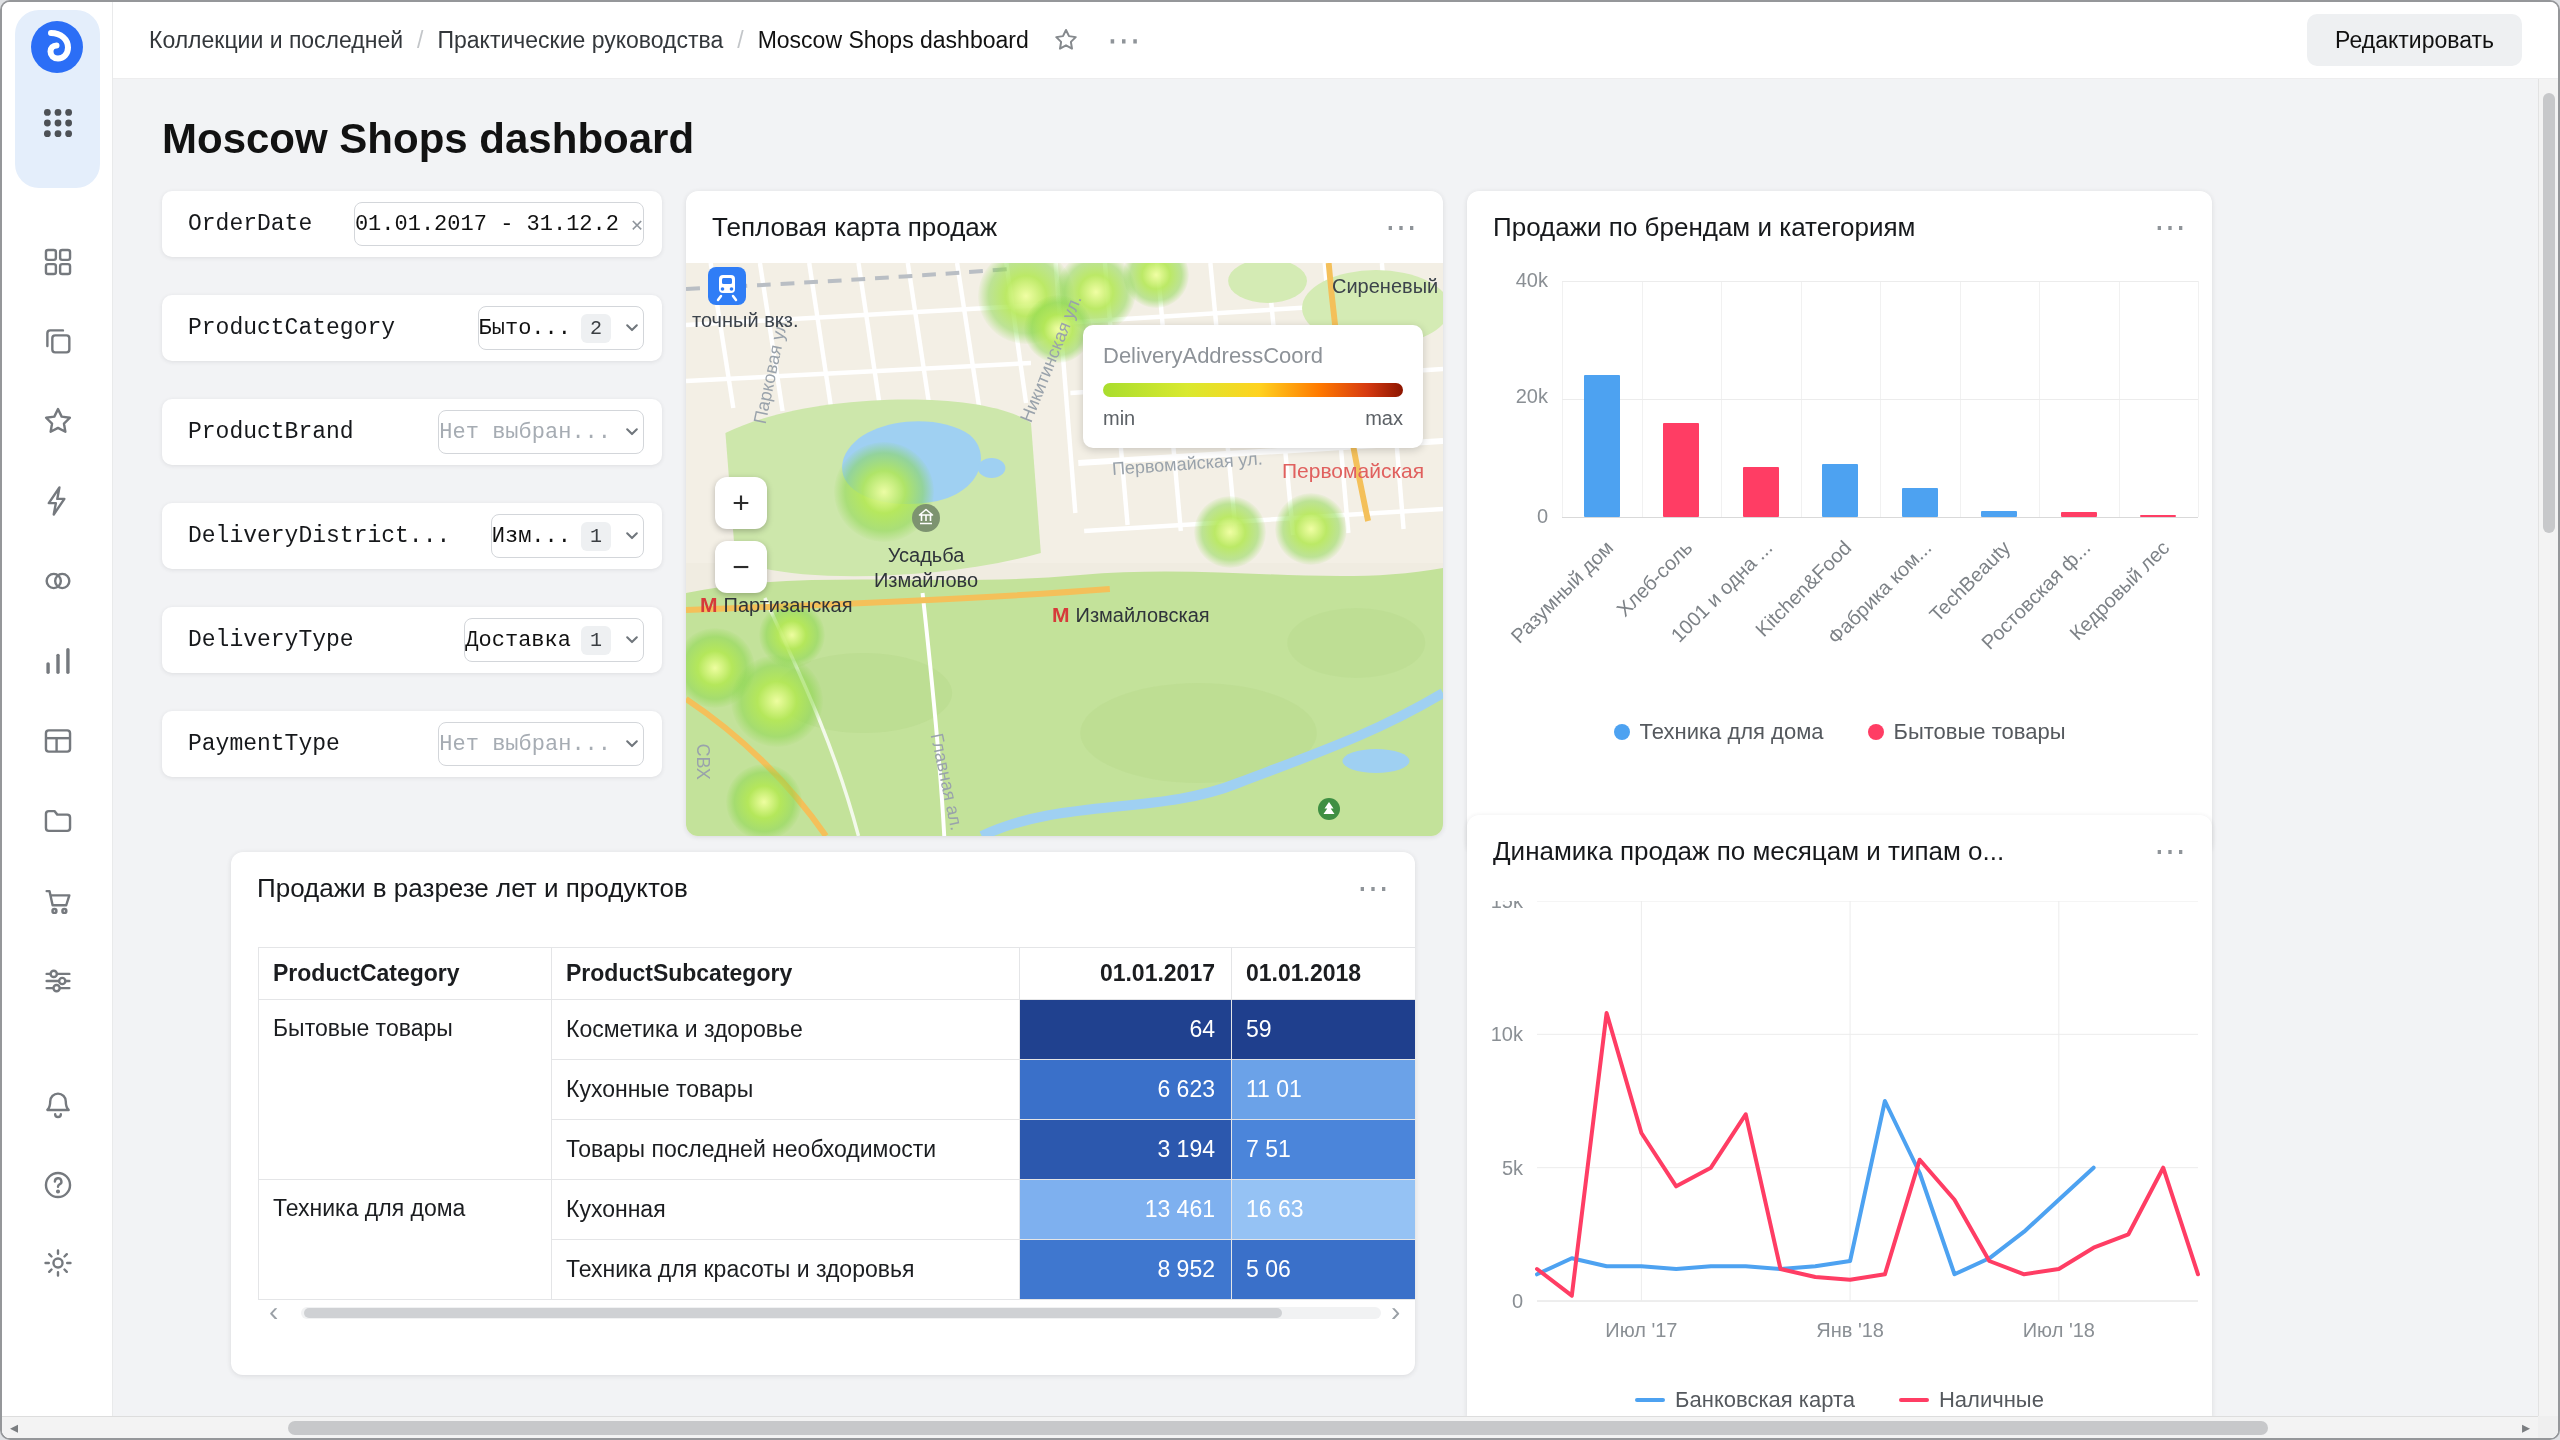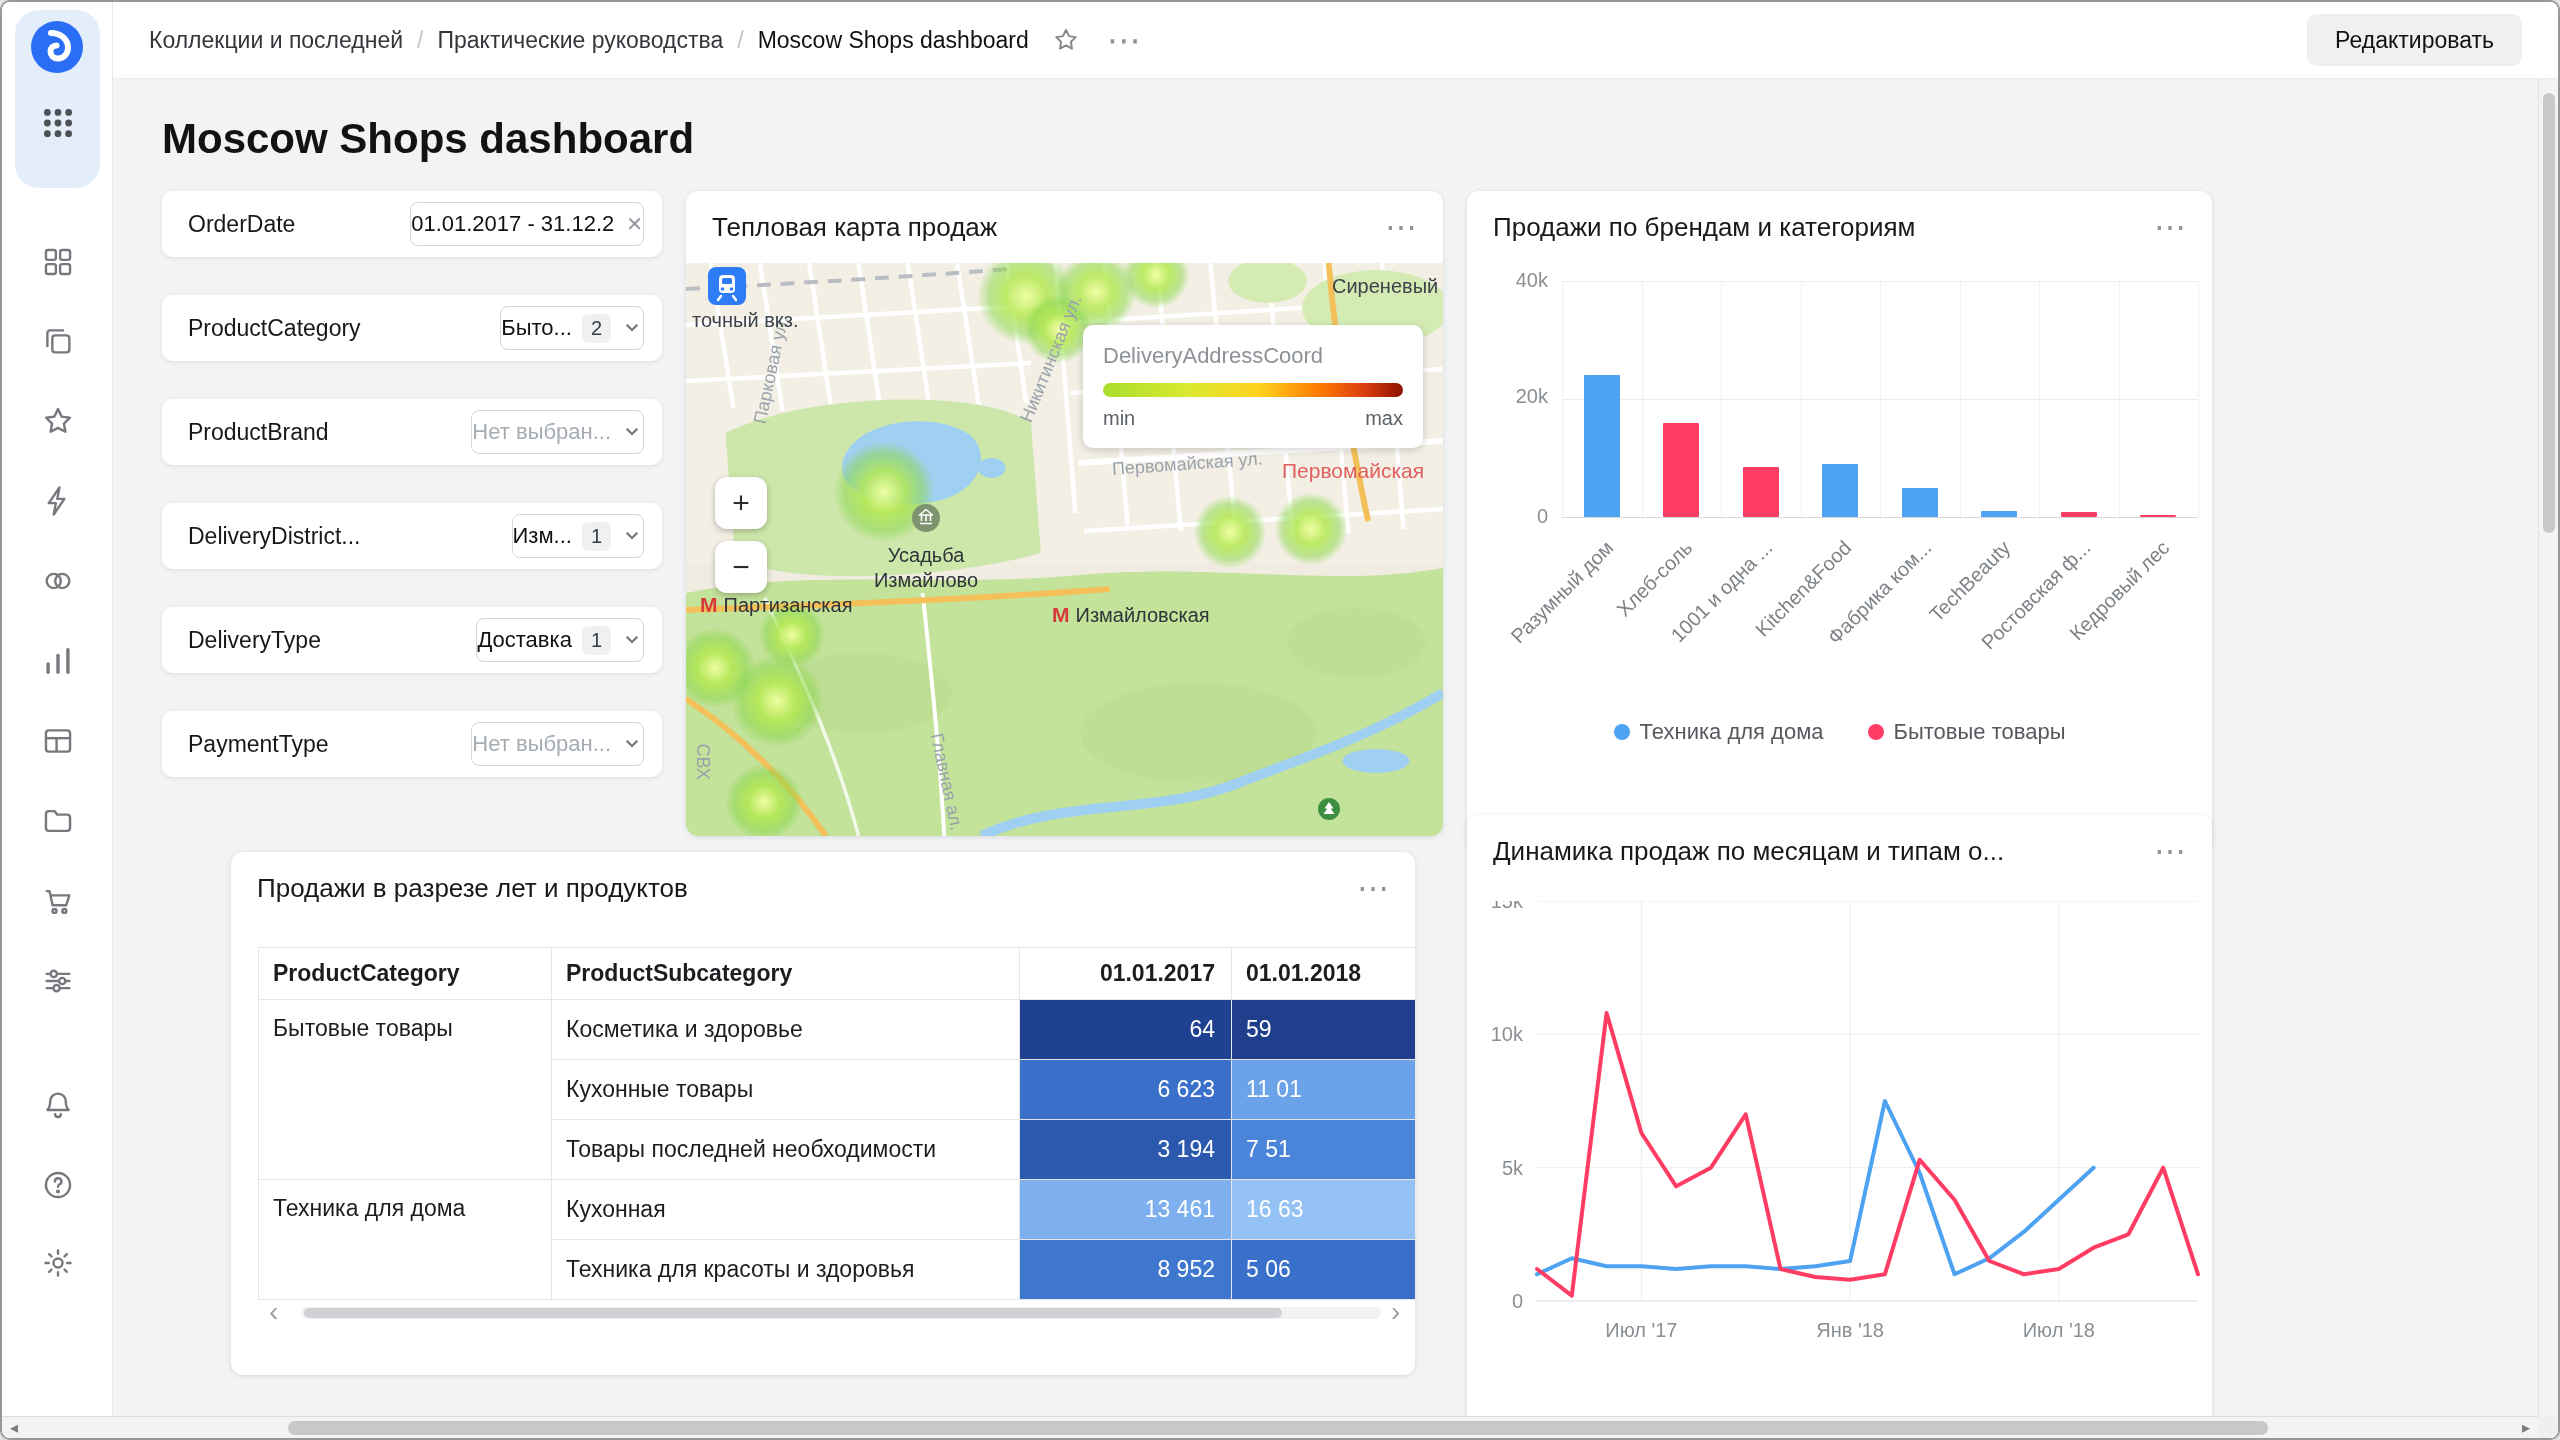--- a/index.html
+++ b/index.html
@@ -26,21 +26,21 @@
 
   
   .main{position:absolute;left:111px;top:77px;right:0;bottom:0;background:#f2f3f5;}
   .page-title{position:absolute;left:49px;top:36px;font-size:42px;font-weight:700;color:#121212;}
   .card{position:absolute;background:#fff;border-radius:12px;box-shadow:0 1px 5px rgba(40,42,46,.12);overflow:hidden;}
   .card-head{display:flex;align-items:center;justify-content:space-between;height:72px;padding:0 26px;}
   .card-title{font-size:26px;color:#17191c;white-space:nowrap;overflow:hidden;text-overflow:ellipsis;}
   .wmore{color:#8f9499;font-size:32px;line-height:1;cursor:pointer;margin-left:14px;}
 
   
-  .filters{position:absolute;left:49px;top:112px;width:500px;}
+  .filters{position:absolute;left:49px;top:112px;width:500px;font-family:Liberation Mono, monospace;}
   .filter-card{position:relative;height:66px;margin-bottom:38px;background:#fff;border-radius:10px;box-shadow:0 1px 4px rgba(40,42,46,.10);display:flex;align-items:center;justify-content:space-between;padding:0 18px 0 26px;gap:12px;}
   .filter-label{font-size:23px;color:#16181b;font-weight:500;white-space:nowrap;}
   .filter-control{height:44px;border:1px solid #d3d6da;border-radius:8px;display:flex;align-items:center;padding:0 0;gap:10px;background:#fff;cursor:pointer;max-width:300px;}
   .fc-value{font-size:22px;color:#111;white-space:nowrap;}
   .fc-ph{font-size:22px;color:#a6acb3;white-space:nowrap;}
   .fc-badge{background:#eef0f2;border-radius:6px;font-size:20px;color:#3a3e42;padding:3px 9px;}
   .fc-clear{color:#8f959c;font-size:20px;margin-left:2px;cursor:pointer;}
   .fc-chev{display:flex;}
 
   
@@ -568,20 +568,30 @@
             <text x="56" y="7" fill="#8a8f94" font-size="20" text-anchor="end">15k</text>
             <line x1="174.36842105263156" y1="0" x2="174.36842105263156" y2="400" stroke="#ececec"></line>
             <text x="174.36842105263156" y="436" fill="#8a8f94" font-size="20" text-anchor="middle">Июл '17</text>
             <line x1="383.10526315789474" y1="0" x2="383.10526315789474" y2="400" stroke="#ececec"></line>
             <text x="383.10526315789474" y="436" fill="#8a8f94" font-size="20" text-anchor="middle">Янв '18</text>
             <line x1="591.8421052631579" y1="0" x2="591.8421052631579" y2="400" stroke="#ececec"></line>
             <text x="591.8421052631579" y="436" fill="#8a8f94" font-size="20" text-anchor="middle">Июл '18</text>
             <polyline points="70.0,373.3 104.8,357.3 139.6,365.3 174.4,365.3 209.2,368.0 243.9,365.3 278.7,365.3 313.5,368.0 348.3,365.3 383.1,360.0 417.9,200.0 452.7,272.0 487.5,373.3 522.3,357.3 557.1,330.7 591.8,298.7 626.6,266.7" fill="none" stroke="#4da2f1" stroke-width="4" stroke-linejoin="round" stroke-linecap="round"></polyline>
             <polyline points="70.0,368.0 104.8,394.7 139.6,112.0 174.4,232.0 209.2,285.3 243.9,266.7 278.7,213.3 313.5,368.0 348.3,376.0 383.1,378.7 417.9,373.3 452.7,258.7 487.5,298.7 522.3,360.0 557.1,373.3 591.8,368.0 626.6,346.7 661.4,333.3 696.2,266.7 731.0,373.3" fill="none" stroke="#ff3d64" stroke-width="4" stroke-linejoin="round" stroke-linecap="round"></polyline>
           </svg></div>
+      <div class="chart-legend" id="lineLegend" style="top:572px">
+          <span class="lg-item">
+            <span class="lg-line" style="background: rgb(77, 162, 241);"></span>
+            <span>Банковская карта</span>
+          </span>
+          <span class="lg-item">
+            <span class="lg-line" style="background: rgb(255, 61, 100);"></span>
+            <span>Наличные</span>
+          </span>
+        </div>
     </section>
   </main>
 
   <div class="vscroll">
     <div class="vthumb"></div>
   </div>
   <div class="hscroll">
     <span class="harrow l">◂</span>
     <div class="hthumb"></div>
     <span class="harrow r">▸</span>

